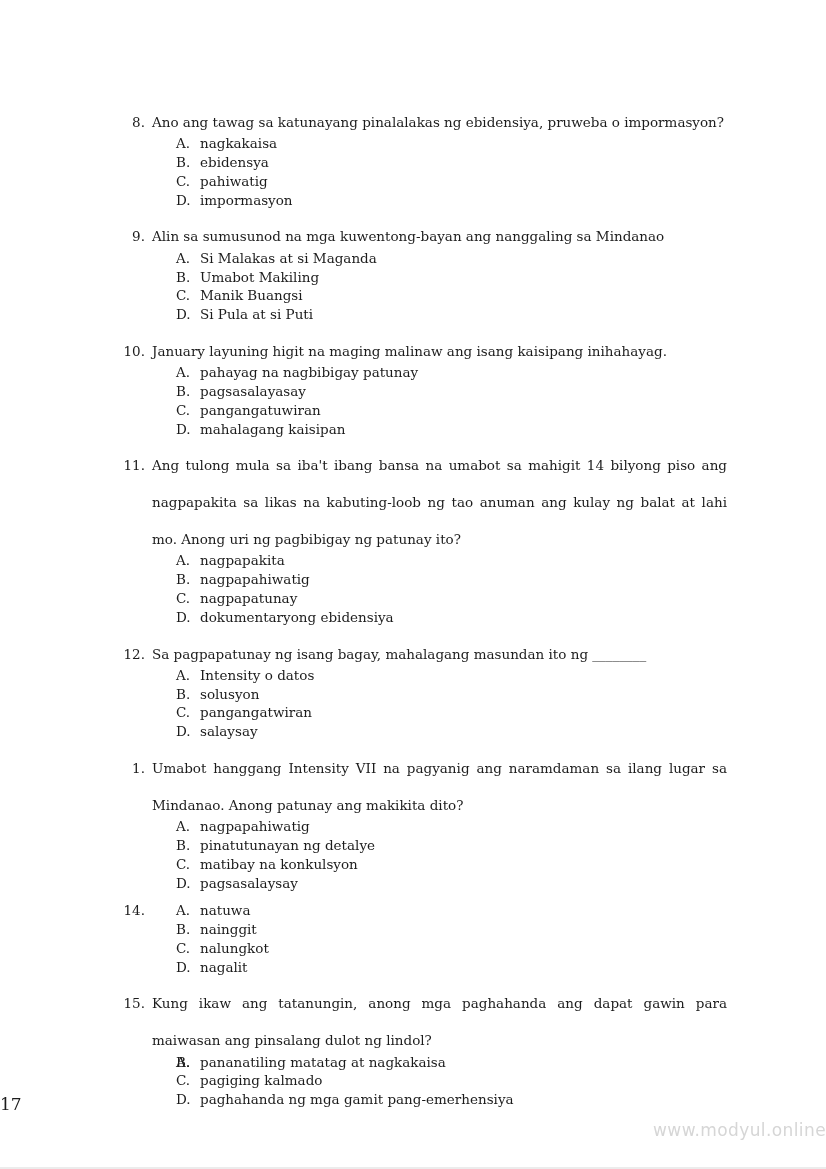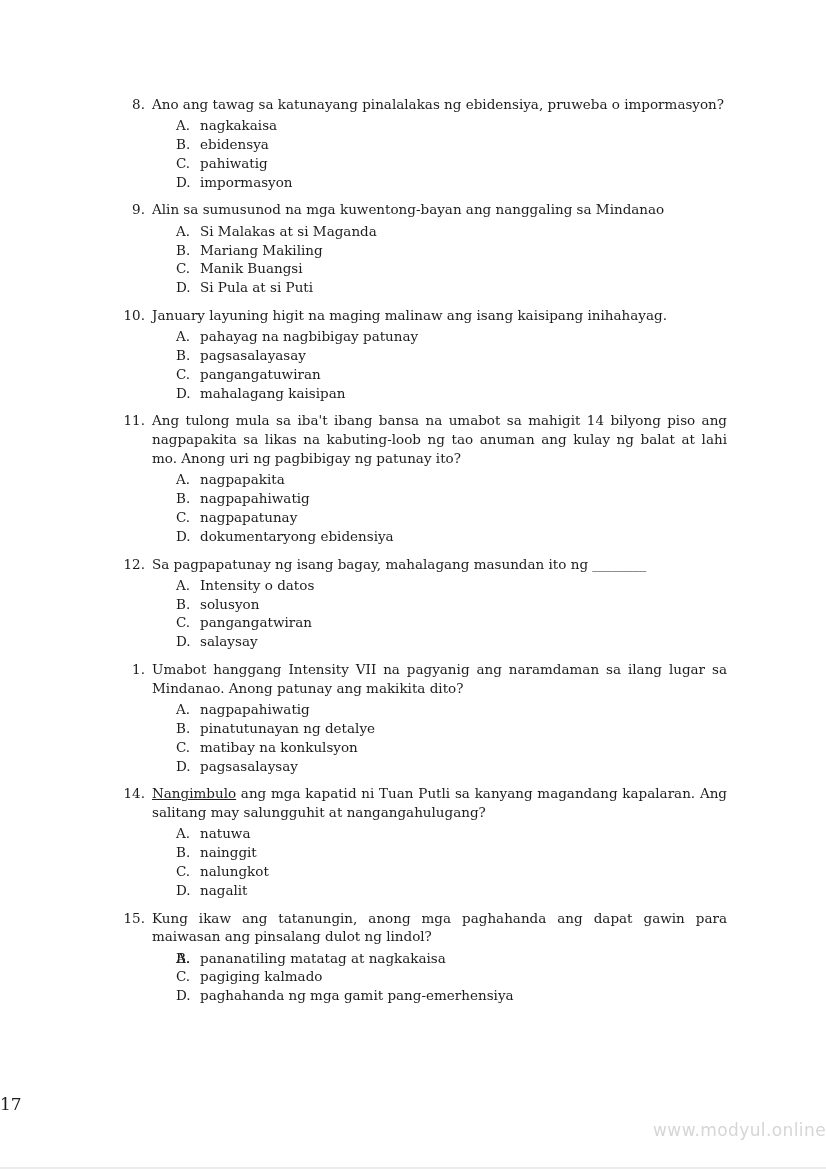--- a/index.html
+++ b/index.html
@@ -22,21 +22,21 @@
   }
   .question { position: relative; margin-bottom: 9px; }
   .q-num {
     position: absolute;
     left: -34px;
     top: 0;
     width: 27px;
     text-align: right;
     white-space: nowrap;
   }
-  .q-line { text-align: left; }
+  .q-line { text-align: left; margin-top: 18px; }
   .q-line.just { text-align: justify; text-align-last: justify; }
   .ul { text-decoration: underline; }
   .options { margin-top: 2.5px; }
   .option { position: relative; padding-left: 48px; }
   .opt-letter { position: absolute; left: 24px; top: 0; }
   .page-num {
     position: absolute;
     top: 1094px;
     left: 0;
     width: 826px;
@@ -83,21 +83,21 @@
           <div class="option"><span class="opt-letter">D.</span><span class="opt-text">impormasyon</span></div>
         </div>
       </div>
       <div class="question">
         <span class="q-num">9.</span>
         <div class="q-stem">
           <div class="q-line"><span>Alin sa sumusunod na mga kuwentong-bayan ang nanggaling sa Mindanao</span></div>
         </div>
         <div class="options">
           <div class="option"><span class="opt-letter">A.</span><span class="opt-text">Si Malakas at si Maganda</span></div>
-          <div class="option"><span class="opt-letter">B.</span><span class="opt-text">Mariang Makiling</span></div>
+          <div class="option"><span class="opt-letter">B.</span><span class="opt-text">Umabot Makiling</span></div>
           <div class="option"><span class="opt-letter">C.</span><span class="opt-text">Manik Buangsi</span></div>
           <div class="option"><span class="opt-letter">D.</span><span class="opt-text">Si Pula at si Puti</span></div>
         </div>
       </div>
       <div class="question">
         <span class="q-num">10.</span>
         <div class="q-stem">
           <div class="q-line"><span>January layuning higit na maging malinaw ang isang kaisipang inihahayag.</span></div>
         </div>
         <div class="options">
@@ -141,24 +141,20 @@
         </div>
         <div class="options">
           <div class="option"><span class="opt-letter">A.</span><span class="opt-text">nagpapahiwatig</span></div>
           <div class="option"><span class="opt-letter">B.</span><span class="opt-text">pinatutunayan ng detalye</span></div>
           <div class="option"><span class="opt-letter">C.</span><span class="opt-text">matibay na konkulsyon</span></div>
           <div class="option"><span class="opt-letter">D.</span><span class="opt-text">pagsasalaysay</span></div>
         </div>
       </div>
       <div class="question">
         <span class="q-num">14.</span>
-        <div class="q-stem">
-          <div class="q-line just"><span class="ul">Nangimbulo</span><span> ang mga kapatid ni Tuan Putli sa kanyang magandang kapalaran. Ang</span></div>
-          <div class="q-line"><span>salitang may salungguhit at nangangahulugang?</span></div>
-        </div>
         <div class="options">
           <div class="option"><span class="opt-letter">A.</span><span class="opt-text">natuwa</span></div>
           <div class="option"><span class="opt-letter">B.</span><span class="opt-text">nainggit</span></div>
           <div class="option"><span class="opt-letter">C.</span><span class="opt-text">nalungkot</span></div>
           <div class="option"><span class="opt-letter">D.</span><span class="opt-text">nagalit</span></div>
         </div>
       </div>
       <div class="question">
         <span class="q-num">15.</span>
         <div class="q-stem">

